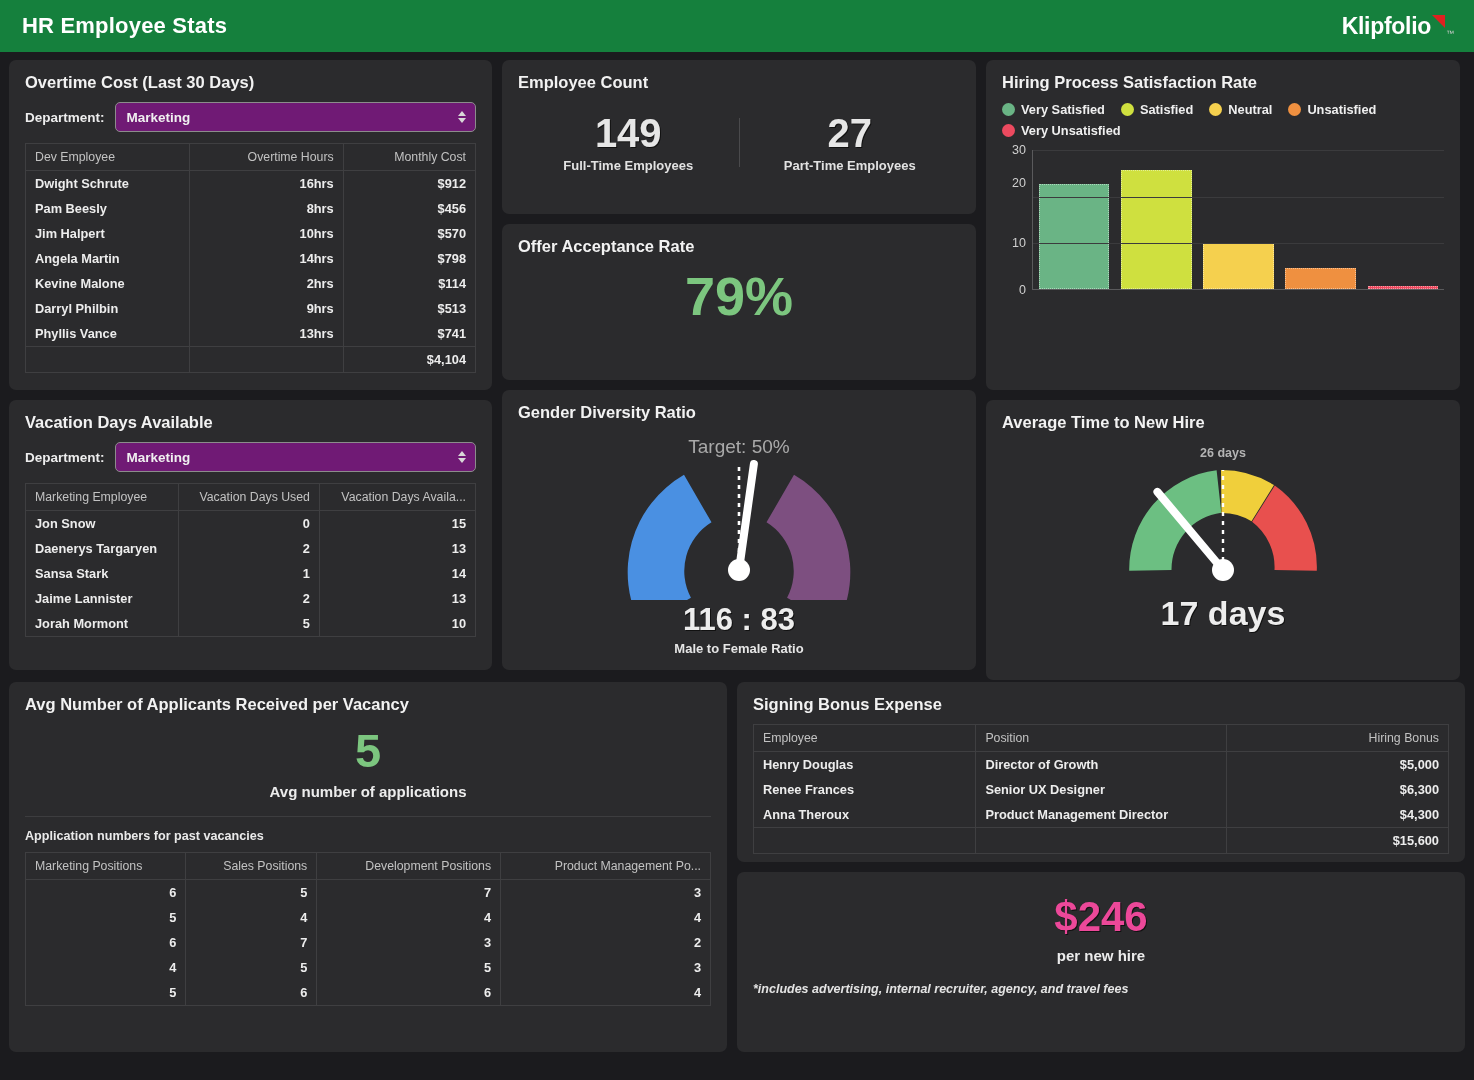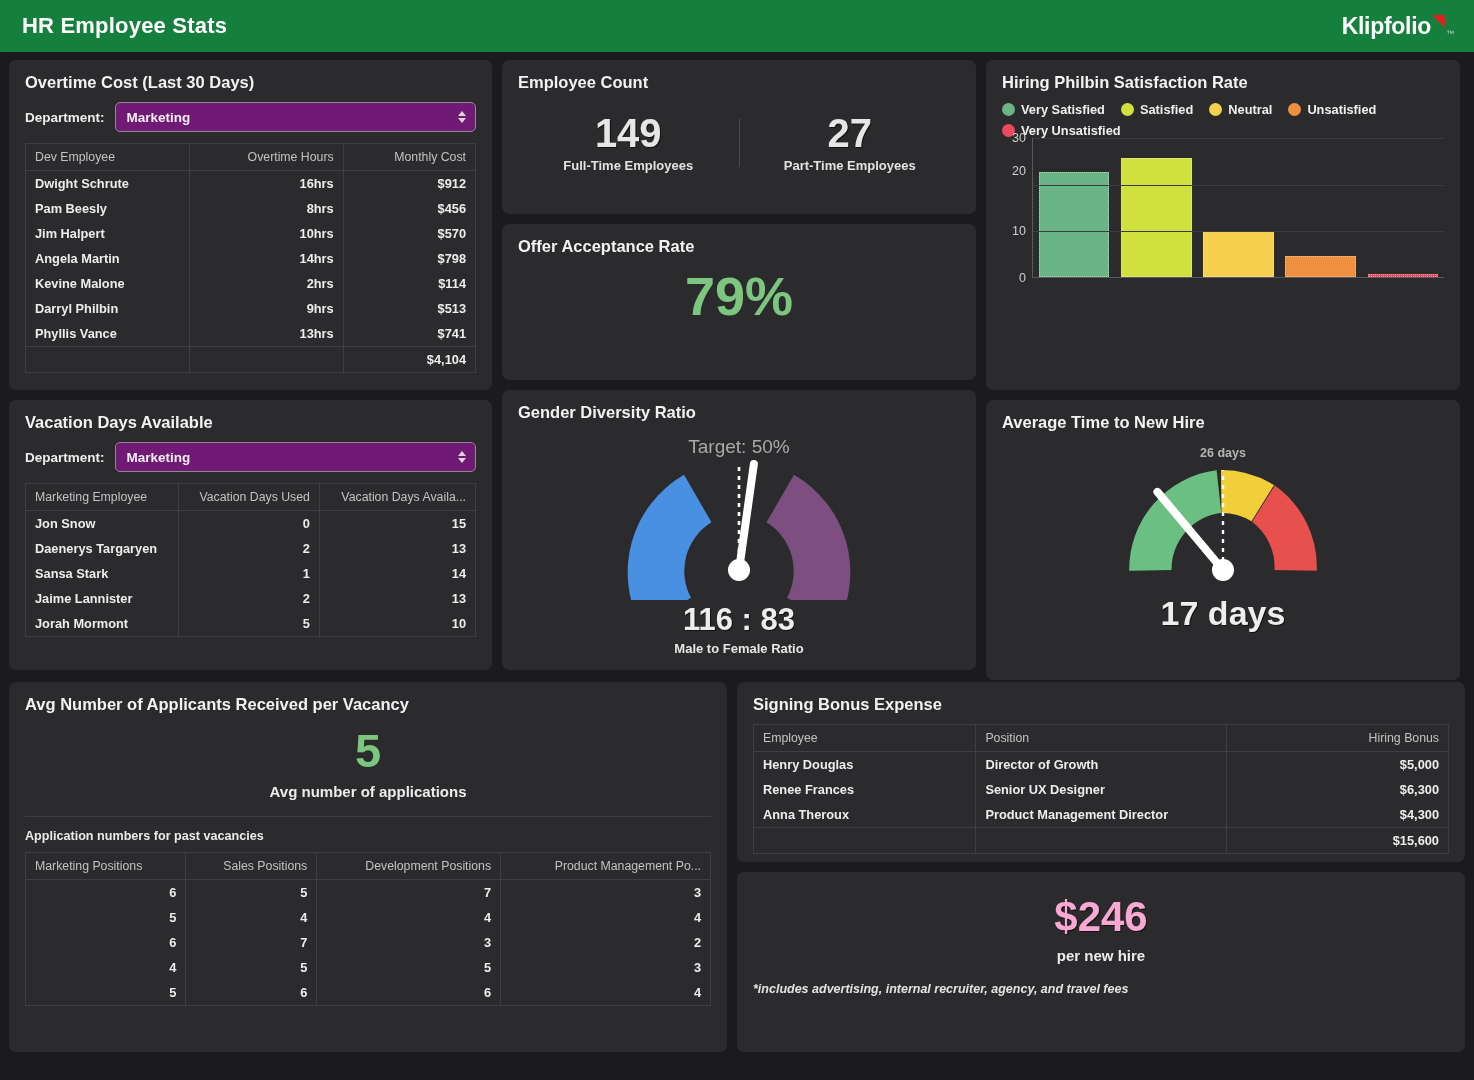--- a/index.html
+++ b/index.html
@@ -72,27 +72,27 @@
     font-size: 40px; font-weight: bold; color: #e6e6e6;
     text-shadow: 1px 1px 0 #111; line-height: 1.05;
   }
   .kpi-cap { font-size: 13px; font-weight: bold; color: #e2e2e2; margin-top: 4px; }
   .big-green {
     font-size: 54px; font-weight: bold; color: #7cc67f;
     text-align: center; line-height: 1.05;
   }
   .big-green.sm { font-size: 47px; }
   .big-grey {
-    font-size: 42px; font-weight: bold; color: #f9a8d4;
+    font-size: 42px; font-weight: bold; color: #ec4899;
     text-align: center; text-shadow: 1px 1px 0 #111; line-height: 1.05;
   }
   .sub-cap { font-size: 15px; font-weight: bold; color: #ececec; text-align: center; margin-top: 8px; }
   .foot-note { font-size: 12.5px; font-style: italic; font-weight: bold; color: #e4e4e4; }
   
-  .legend { display: flex; flex-wrap: wrap; gap: 6px 16px; margin-bottom: 0; max-width: 420px; }
+  .legend { display: flex; flex-wrap: wrap; gap: 6px 16px; margin-bottom: 12px; max-width: 420px; }
   .lg-item { display: flex; align-items: center; gap: 6px; font-size: 12.8px; font-weight: bold; color: #efefef; }
   .lg-dot { width: 13px; height: 13px; border-radius: 50%; display: inline-block; }
   .chart-wrap { position: relative; height: 160px; padding-left: 30px; }
   .y-axis { position: absolute; left: 0; top: 0; bottom: 20px; width: 28px; }
   .y-tick {
     position: absolute; right: 4px; font-size: 12.5px; color: #cfcfcf;
     transform: translateY(-50%); white-space: nowrap;
   }
   .plot { position: relative; height: 140px; border-left: 1px solid #5a5a5c; border-bottom: 1px solid #5a5a5c; }
   .gridline { position: absolute; left: 0; right: 0; height: 1px; background: #3b3b3d; }
@@ -281,21 +281,21 @@
           </svg>
           <div class="gauge-val">116 : 83</div>
           <div class="gauge-cap">Male to Female Ratio</div>
         </div>
       </div>
     </div>
 
     <div class="col" style="width:474px;">
 
       <div class="panel" style="height:330px;">
-        <div class="panel-title">Hiring Philbin Satisfaction Rate</div>
+        <div class="panel-title">Hiring Process Satisfaction Rate</div>
         <div class="legend">
           <span class="lg-item">
               <i class="lg-dot" style="background: rgb(106, 180, 133);"></i>
               <span>Very Satisfied</span>
             </span>
           <span class="lg-item">
               <i class="lg-dot" style="background: rgb(207, 224, 63);"></i>
               <span>Satisfied</span>
             </span>
           <span class="lg-item">

